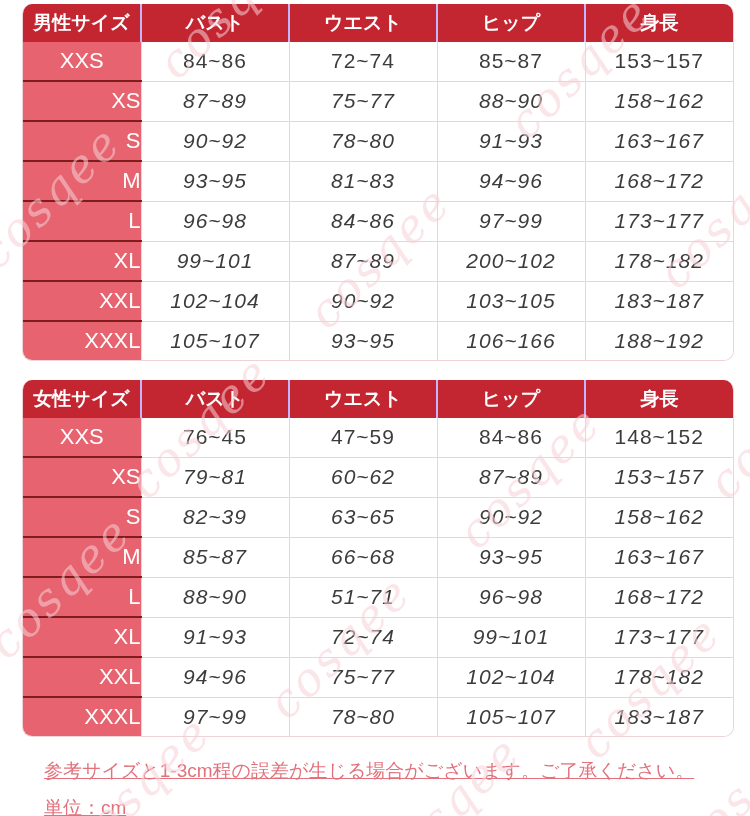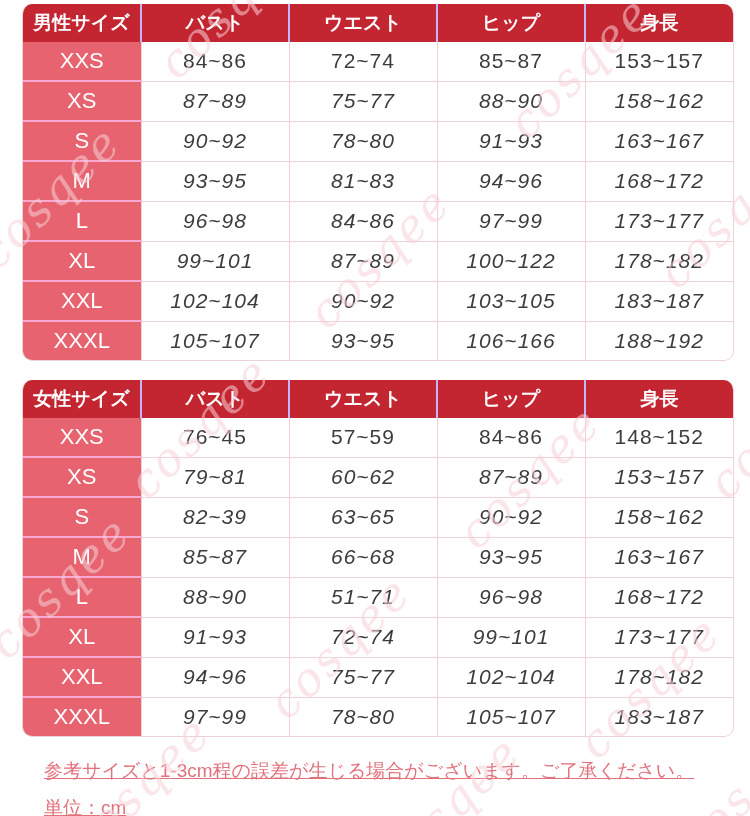--- a/index.html
+++ b/index.html
@@ -45,21 +45,21 @@
     height: 38px;
     text-align: center;
     padding: 0;
     vertical-align: middle;
   }
   td.size-cell {
     background: var(--size-bg, #e6636f);
     color: #ffffff;
     font-size: 22px;
   }
-  tbody tr + tr td.size-cell { border-top: 2px solid #f9a8d4; }
+  tbody tr + tr td.size-cell { border-top: 2px solid #7f1d1d; text-align: right; }
   td.data-cell {
     background: #ffffff;
     color: var(--cell-text, #3c3c3c);
     font-size: 21px;
     letter-spacing: 1px;
     border-left: 1px solid var(--grid, #eed2d6);
   }
   tbody tr + tr td.data-cell { border-top: 1px solid var(--grid, #eed2d6); font-style: italic; }
   .note {
     margin: 0;
@@ -163,21 +163,21 @@
               <td class="size-cell">L</td>
               <td class="data-cell">96~98</td>
               <td class="data-cell">84~86</td>
               <td class="data-cell">97~99</td>
               <td class="data-cell">173~177</td>
             </tr>
             <tr>
               <td class="size-cell">XL</td>
               <td class="data-cell">99~101</td>
               <td class="data-cell">87~89</td>
-              <td class="data-cell">100~122</td>
+              <td class="data-cell">200~102</td>
               <td class="data-cell">178~182</td>
             </tr>
             <tr>
               <td class="size-cell">XXL</td>
               <td class="data-cell">102~104</td>
               <td class="data-cell">90~92</td>
               <td class="data-cell">103~105</td>
               <td class="data-cell">183~187</td>
             </tr>
             <tr>
@@ -205,21 +205,21 @@
               <th>バスト</th>
               <th>ウエスト</th>
               <th>ヒップ</th>
               <th>身長</th>
             </tr>
           </thead>
           <tbody>
             <tr>
               <td class="size-cell">XXS</td>
               <td class="data-cell">76~45</td>
-              <td class="data-cell">57~59</td>
+              <td class="data-cell">47~59</td>
               <td class="data-cell">84~86</td>
               <td class="data-cell">148~152</td>
             </tr>
             <tr>
               <td class="size-cell">XS</td>
               <td class="data-cell">79~81</td>
               <td class="data-cell">60~62</td>
               <td class="data-cell">87~89</td>
               <td class="data-cell">153~157</td>
             </tr>

